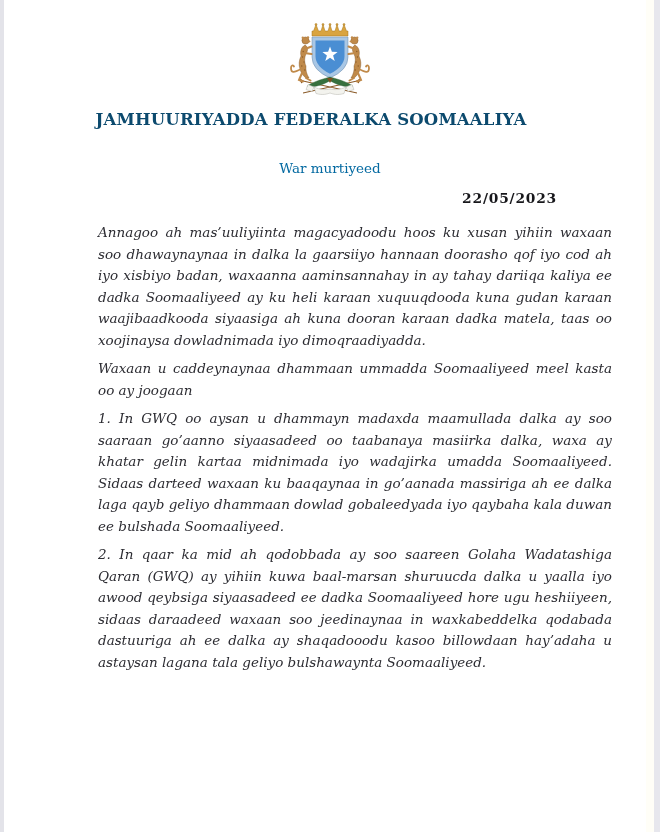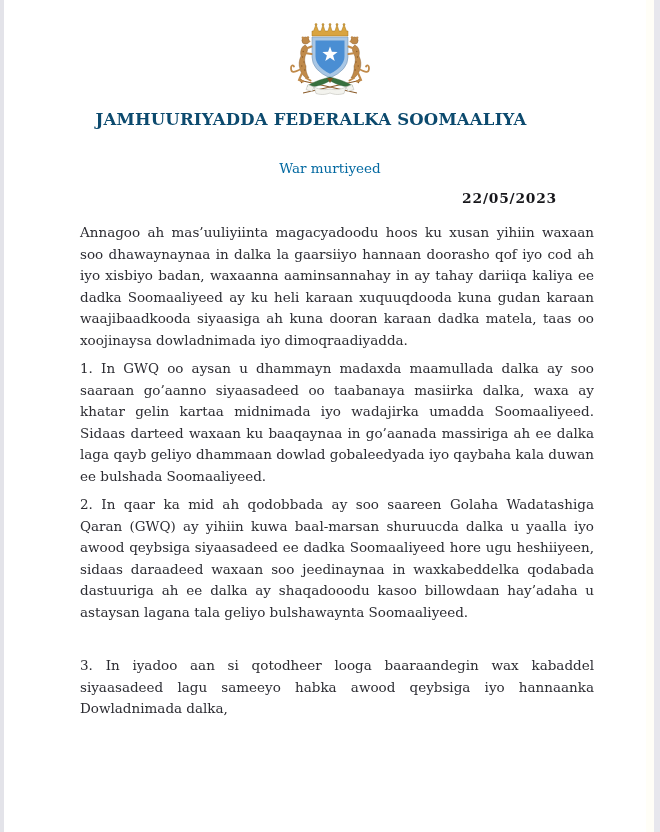--- a/index.html
+++ b/index.html
@@ -20,23 +20,24 @@
   }
   .doc-subtitle {
     position:absolute; left:0; top:160px; width:660px; text-align:center;
     font-weight:normal; font-size:13.5px; color:#0369a1;
   }
   .doc-date {
     position:absolute; left:0; top:190px; width:557px; text-align:right;
     font-weight:bold; font-size:13.8px; letter-spacing:0.8px; color:#17171b;
   }
   .doc-body {
-    position:absolute; left:80px; top:222px; width:514px;
+    position:absolute; left:98px; top:222px; width:514px;
     font-size:13.5px; line-height:21.5px; color:#2c2c32;
     text-align:justify;
+    font-style:italic;
   }
   .doc-body p { margin:0 0 7px 0; }
   .doc-body p.gap-large { margin-top:32px; }
 </style>
 </head>
 <body>
 
 <div class="photo-tint-right"></div>
 <div class="photo-edge-left"></div>
 <div class="photo-edge-right"></div>
@@ -95,16 +96,16 @@
     <path d="M31,64 C37,67 43,67 47,66 C51,67 57,67 63,64 L61,70.5 C54,72.5 50,71 47,70 C44,71 40,72.5 33,70.5 Z"></path>
   </g>
 </svg>
 
 <div class="doc-title">JAMHUURIYADDA FEDERALKA SOOMAALIYA</div>
 <div class="doc-subtitle">War murtiyeed</div>
 <div class="doc-date">22/05/2023</div>
 
 <div class="doc-body">
   <p>Annagoo ah mas’uuliyiinta magacyadoodu hoos ku xusan yihiin waxaan soo dhawaynaynaa in dalka la gaarsiiyo hannaan doorasho qof iyo cod ah iyo xisbiyo badan, waxaanna aaminsannahay in ay tahay dariiqa kaliya ee dadka Soomaaliyeed ay ku heli karaan xuquuqdooda kuna gudan karaan waajibaadkooda siyaasiga ah kuna dooran karaan dadka matela, taas oo xoojinaysa dowladnimada iyo dimoqraadiyadda.</p>
+  <p>Waxaan u caddeynaynaa dhammaan ummadda Soomaaliyeed meel kasta oo ay joogaan</p>
   <p>1. In GWQ oo aysan u dhammayn madaxda maamullada dalka ay soo saaraan go’aanno siyaasadeed oo taabanaya masiirka dalka, waxa ay khatar gelin kartaa midnimada iyo wadajirka umadda Soomaaliyeed. Sidaas darteed waxaan ku baaqaynaa in go’aanada massiriga ah ee dalka laga qayb geliyo dhammaan dowlad gobaleedyada iyo qaybaha kala duwan ee bulshada Soomaaliyeed.</p>
   <p>2. In qaar ka mid ah qodobbada ay soo saareen Golaha Wadatashiga Qaran (GWQ) ay yihiin kuwa baal-marsan shuruucda dalka u yaalla iyo awood qeybsiga siyaasadeed ee dadka Soomaaliyeed hore ugu heshiiyeen, sidaas daraadeed waxaan soo jeedinaynaa in waxkabeddelka qodabada dastuuriga ah ee dalka ay shaqadooodu kasoo billowdaan hay’adaha u astaysan lagana tala geliyo bulshawaynta Soomaaliyeed.</p>
-  <p class="gap-large">3. In iyadoo aan si qotodheer looga baaraandegin wax kabaddel siyaasadeed lagu sameeyo habka awood qeybsiga iyo hannaanka Dowladnimada dalka,</p>
 </div>
 
 </body></html>

